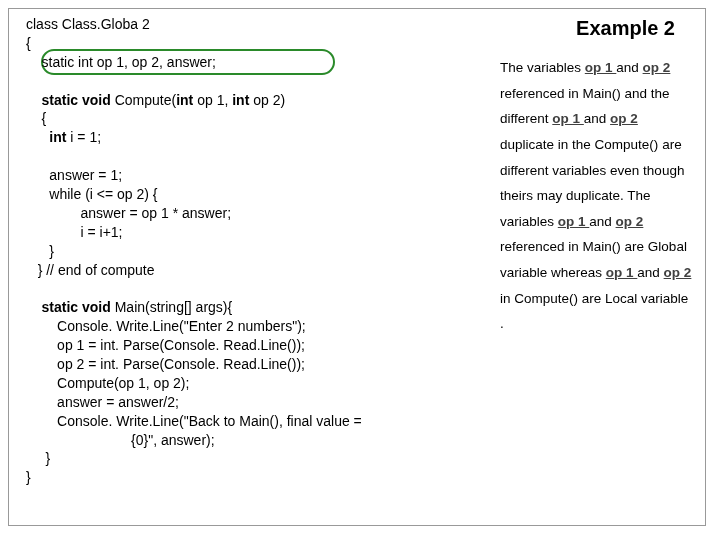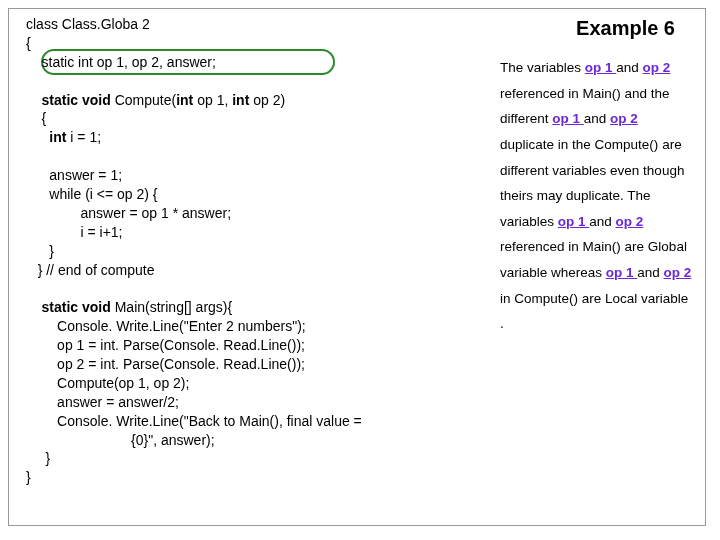--- a/index.html
+++ b/index.html
@@ -43,38 +43,38 @@
     position: absolute;
     top: 46px;
     right: 10px;
     width: 195px;
     font-size: 13.5px;
     line-height: 1.9;
   }
   .desc .op1, .desc .op2, .desc .opg {
     text-decoration: underline;
     font-weight: bold;
-    color: #6d28d9;
+    color: #404040;
   }
   .desc b { font-weight: normal; }
   .highlight-box {
     position: absolute;
     border: 2px solid #2a8a2a;
     border-radius: 14px;
     background: transparent;
     pointer-events: none;
   }
   .hb1 { top: 40px; left: 32px; width: 290px; height: 22px; }
 </style>
 </head>
 <body>
 
 <div class="page">
 
-  <div class="title">Example 6</div>
+  <div class="title">Example 2</div>
 
   <div class="highlight-box hb1"></div>
 
   <div class="code"><span>class Class.Globa 2</span>
 <span>{</span>
 <span>    static int op 1, op 2, answer;</span>
 <span></span>
 <span>    <b>static void</b> Compute(<b>int</b> op 1, <b>int</b> op 2)</span>
 <span>    {</span>
 <span>      <b>int</b> i = 1;</span>

